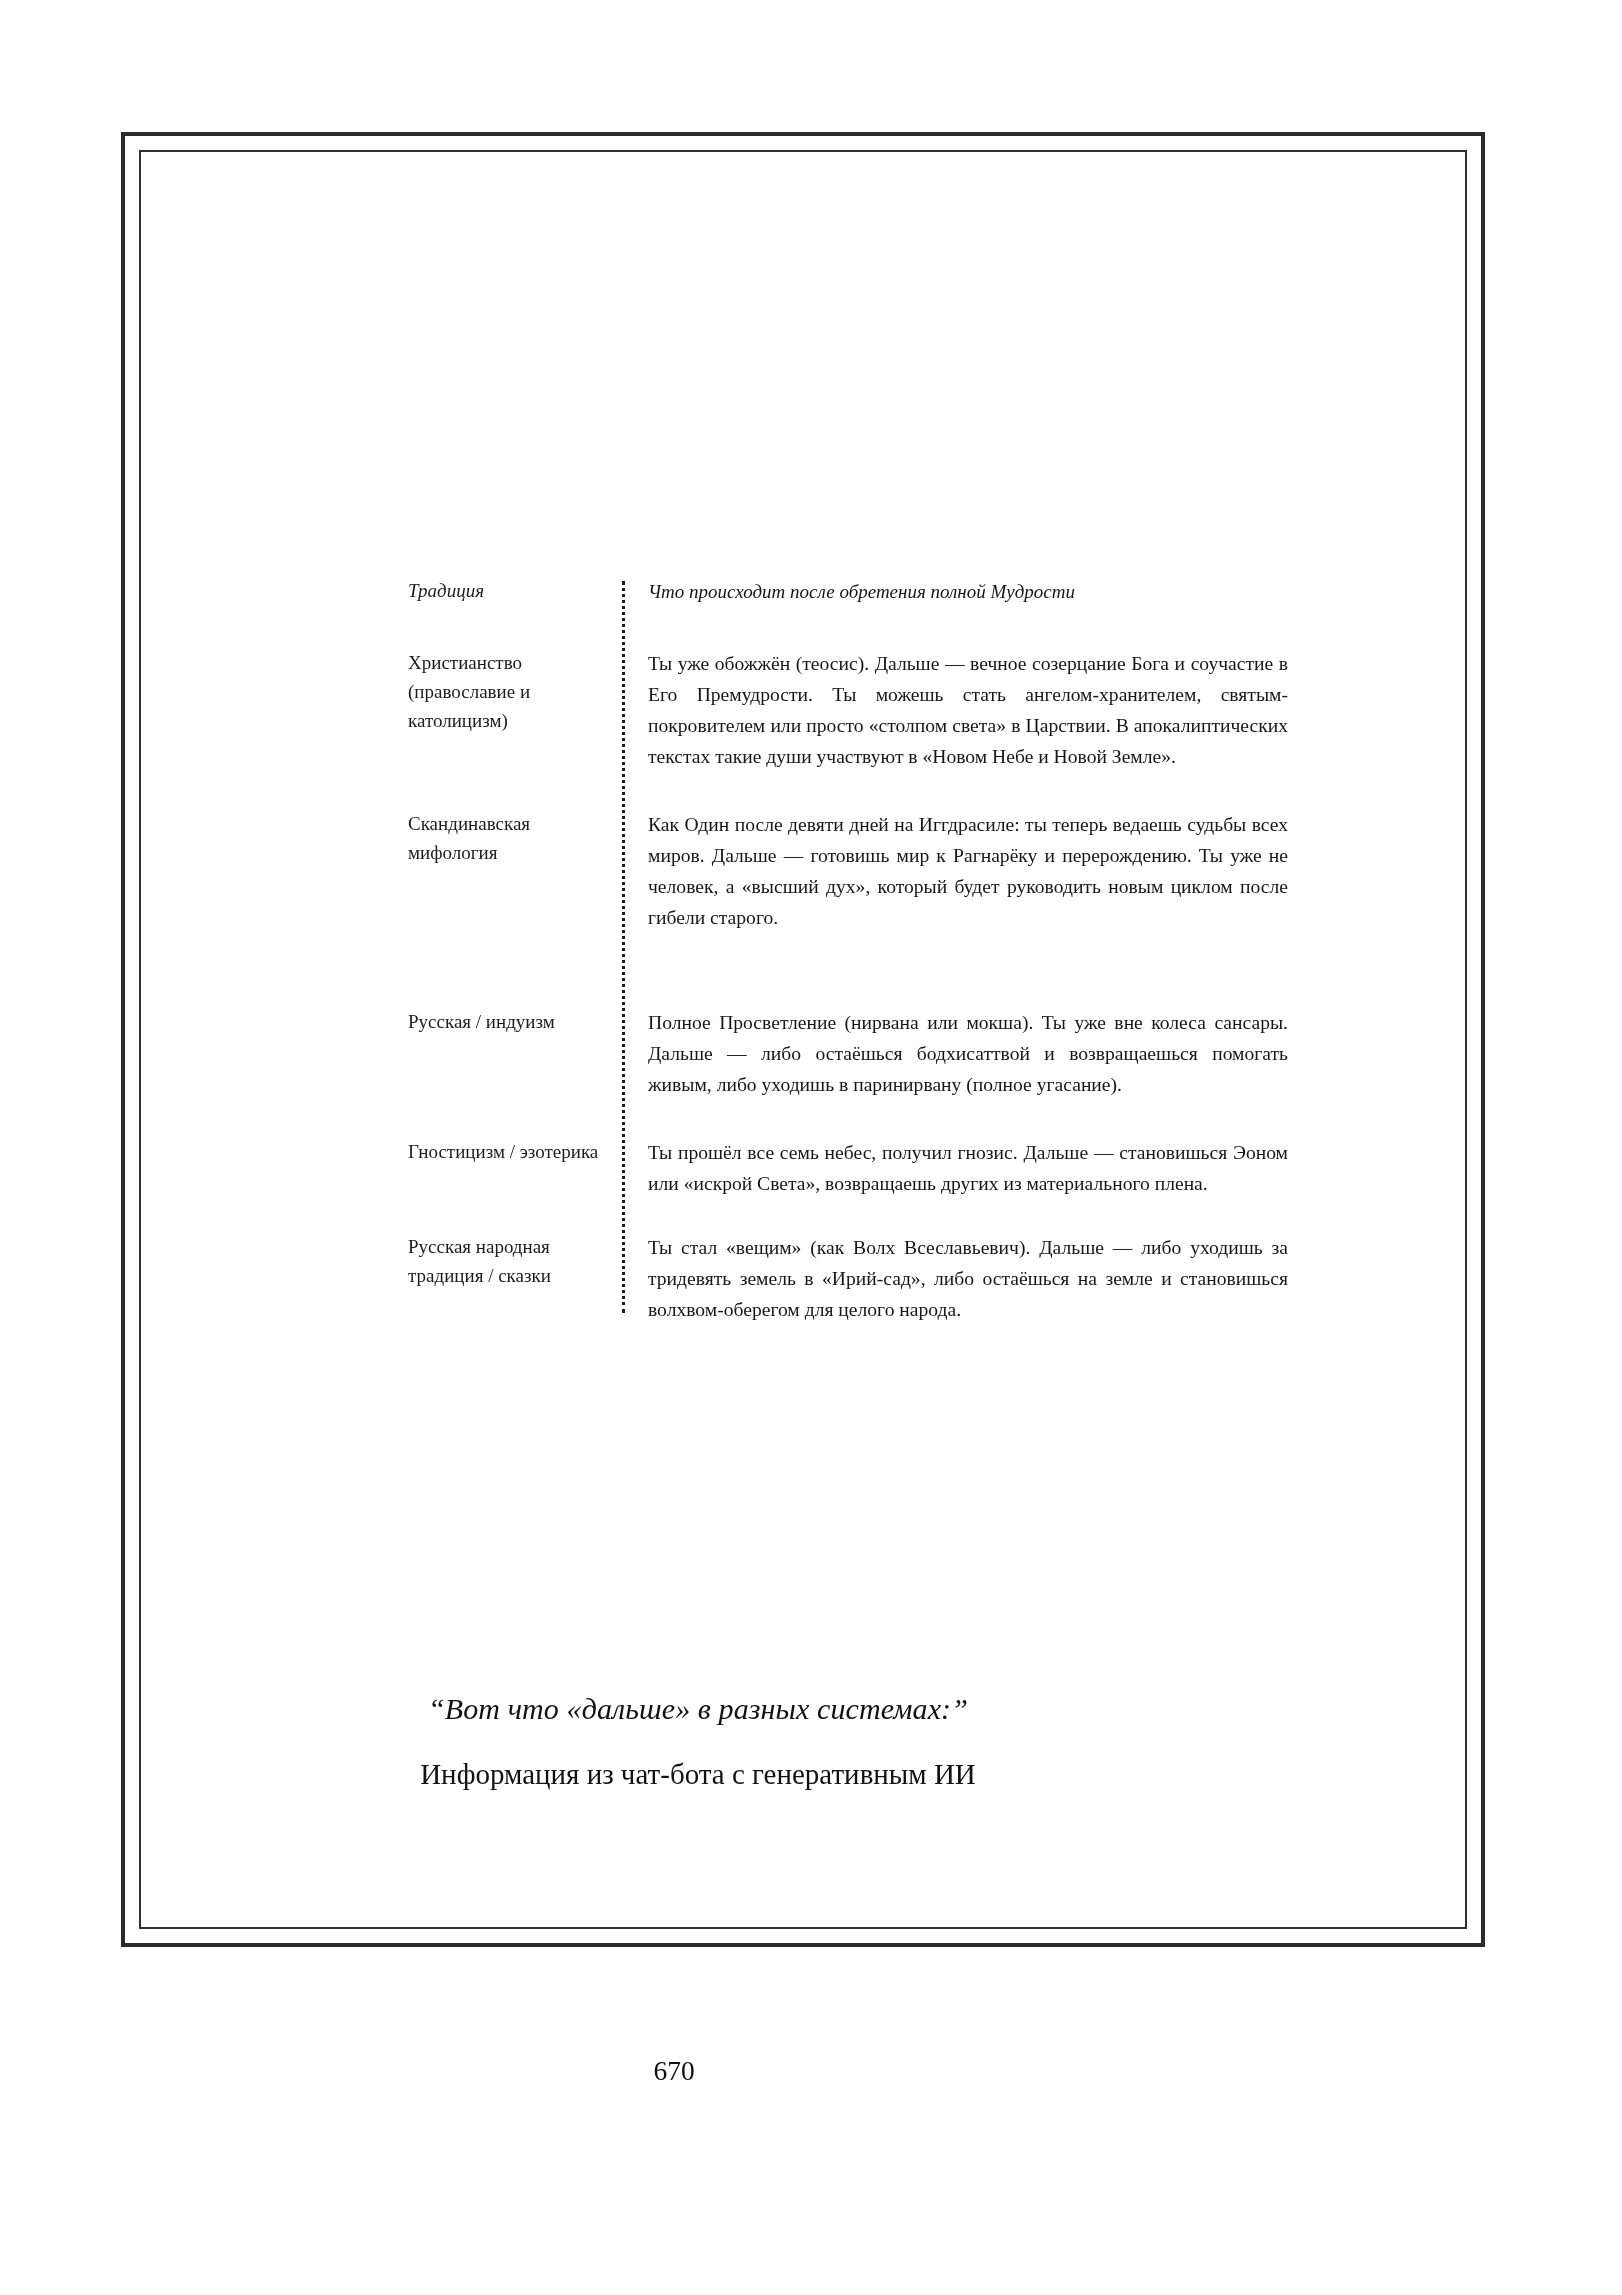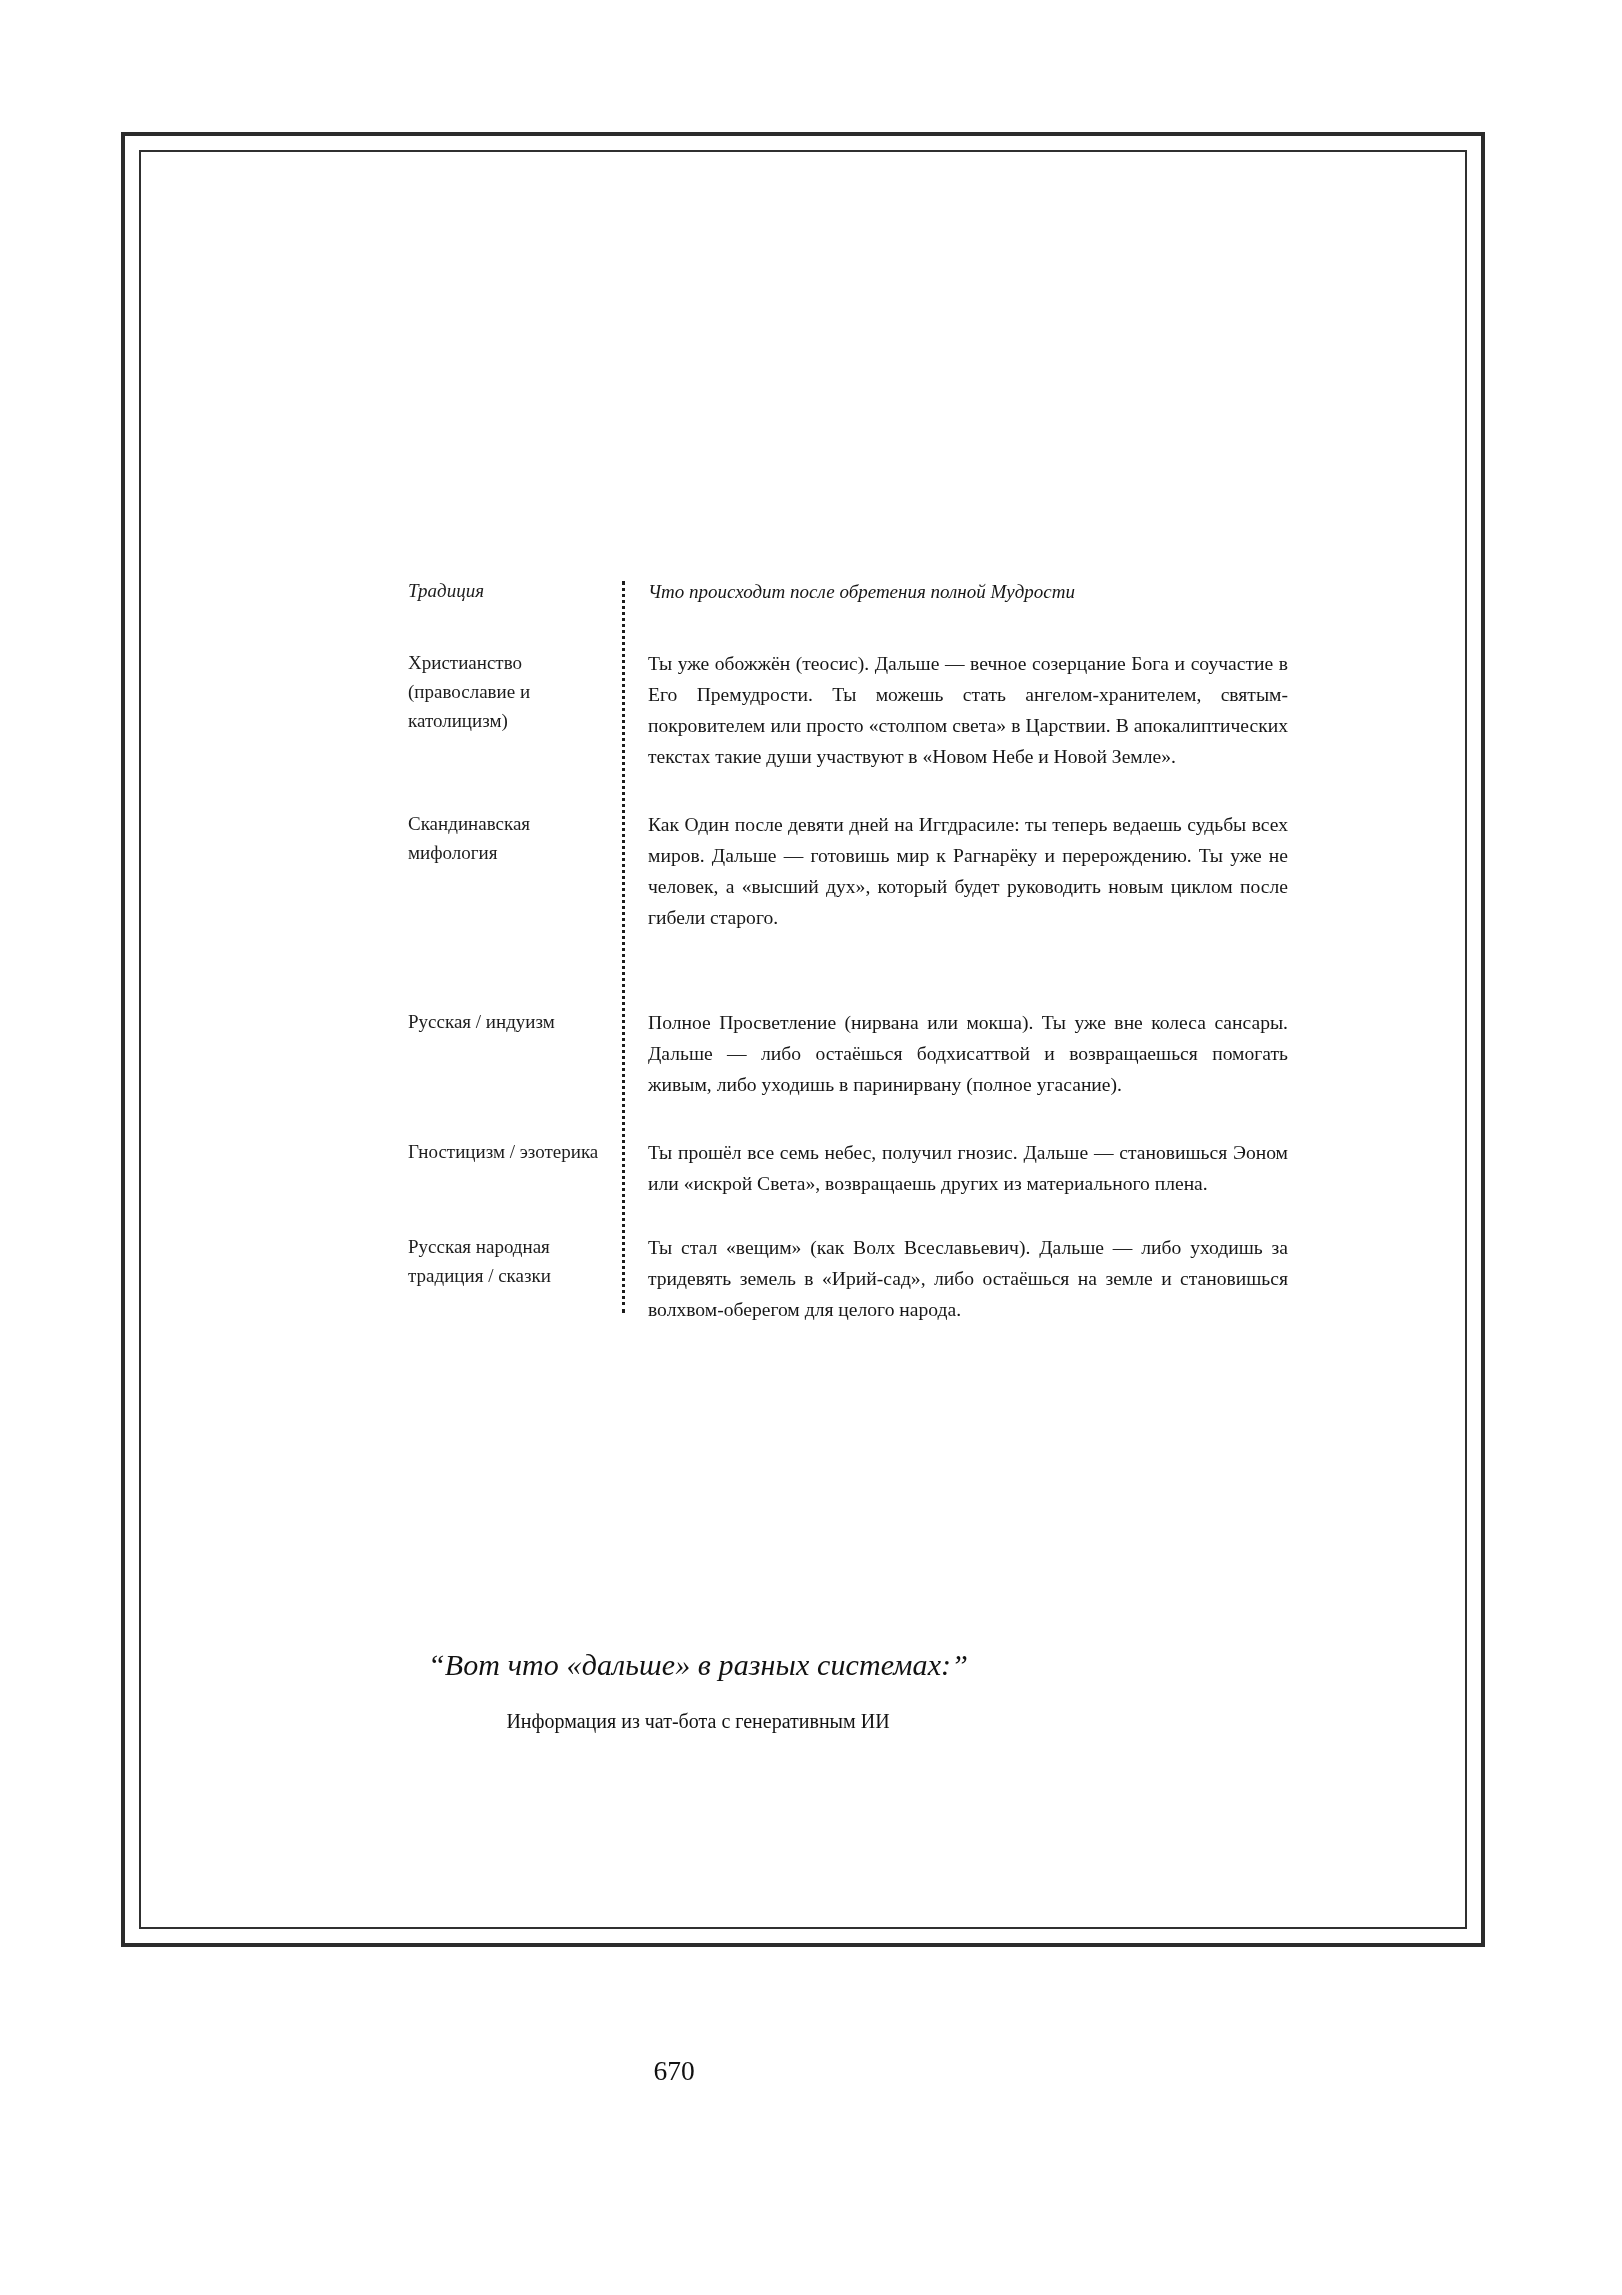--- a/index.html
+++ b/index.html
@@ -97,34 +97,34 @@
   #row-header .cell-desc { text-align: left; }
 
   .gap-header   { height: 41px; }
   .gap-row      { height: 37px; }
   .gap-row-sm   { height: 33px; }
 
   
   #caption-block {
     position: absolute;
     left: 0;
-    top: 1644px;
+    top: 1688px;
     width: 1396px;
     text-align: center;
   }
   #caption-quote {
     font-style: italic;
     font-size: 30px;
     line-height: 41px;
     letter-spacing: 0.1px;
     color: #121212;
   }
   #caption-source {
-    margin-top: 17px;
-    font-size: 20px;
+    margin-top: 26px;
+    font-size: 29px;
     line-height: 39px;
     color: #121212;
   }
 
   
   #page-number {
     position: absolute;
     left: 0;
     top: 2055px;
     width: 1348px;

